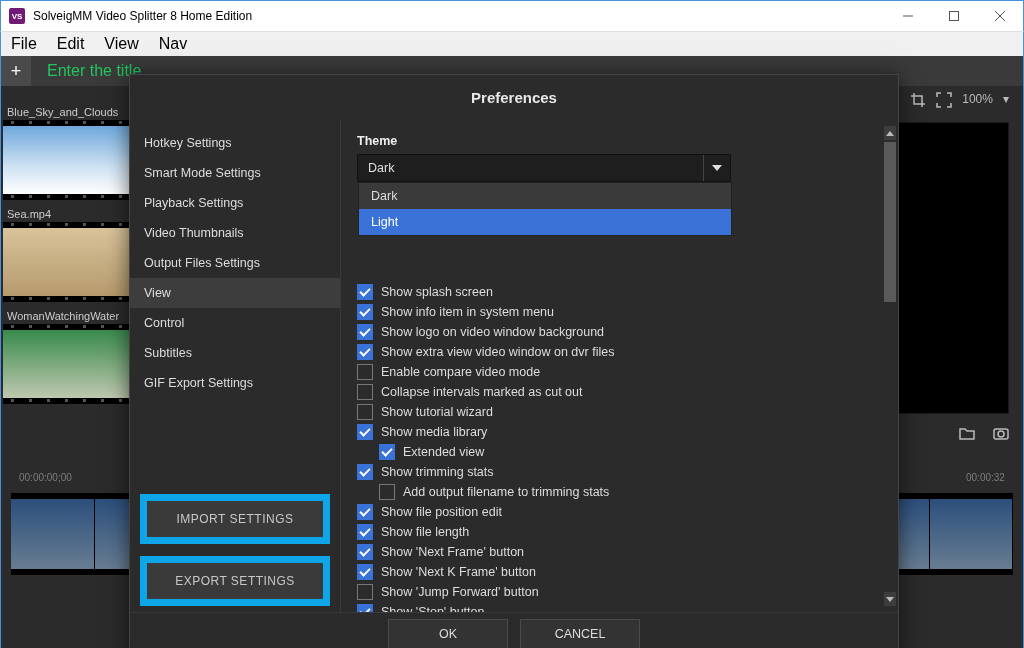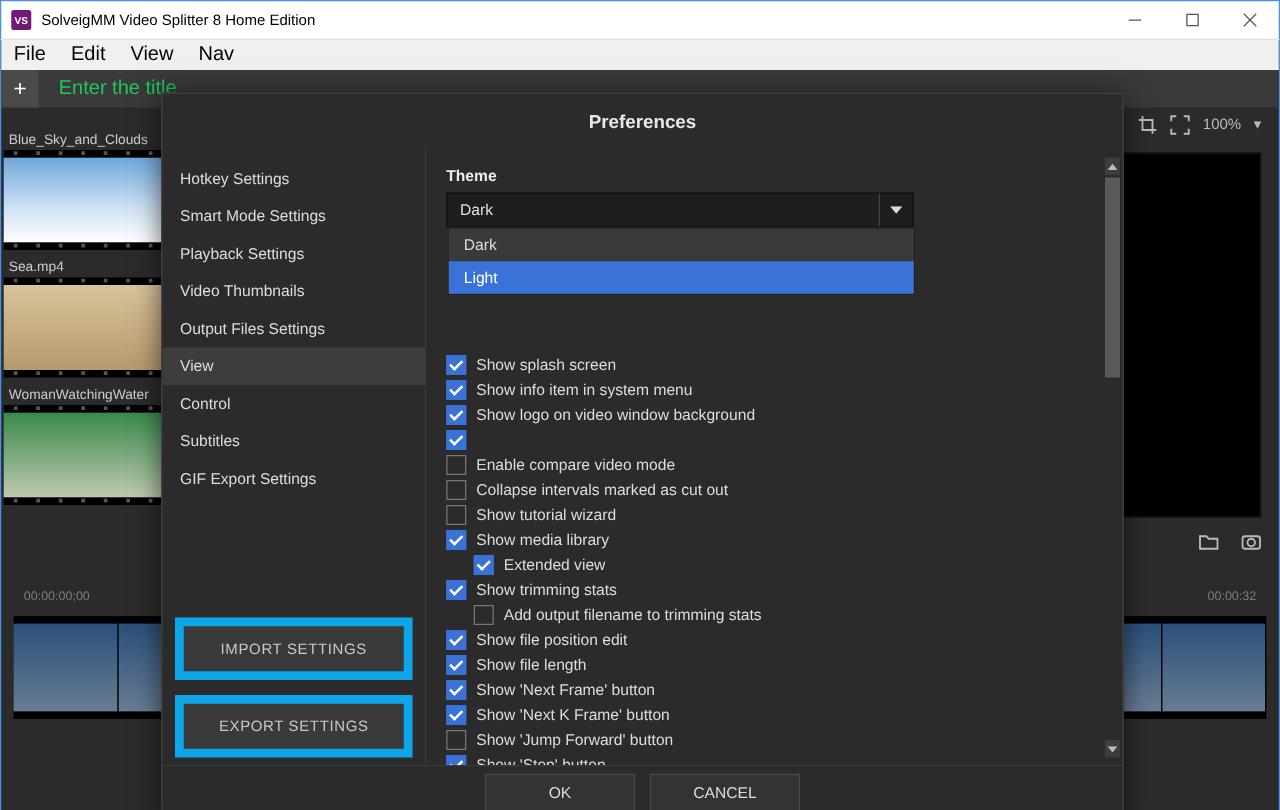--- a/index.html
+++ b/index.html
@@ -302,20 +302,21 @@
             <div class="chk-row indent0">
               <span class="chk on"></span>
               <span>Show info item in system menu</span>
             </div>
             <div class="chk-row indent0">
               <span class="chk on"></span>
               <span>Show logo on video window background</span>
             </div>
             <div class="chk-row indent0">
               <span class="chk on"></span>
+              <span>Show extra view video window on dvr files</span>
             </div>
             <div class="chk-row indent0">
               <span class="chk"></span>
               <span>Enable compare video mode</span>
             </div>
             <div class="chk-row indent0">
               <span class="chk"></span>
               <span>Collapse intervals marked as cut out</span>
             </div>
             <div class="chk-row indent0">

